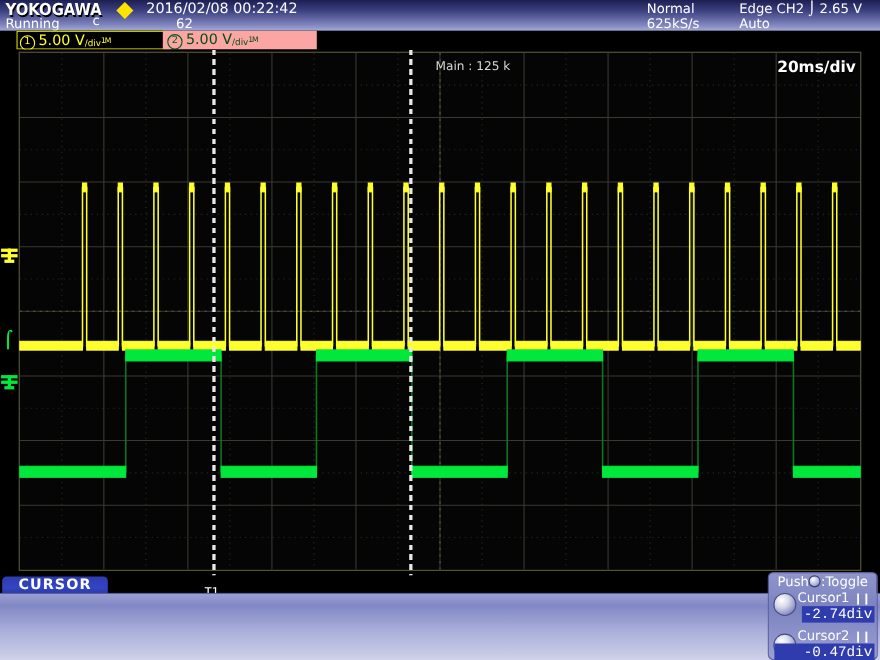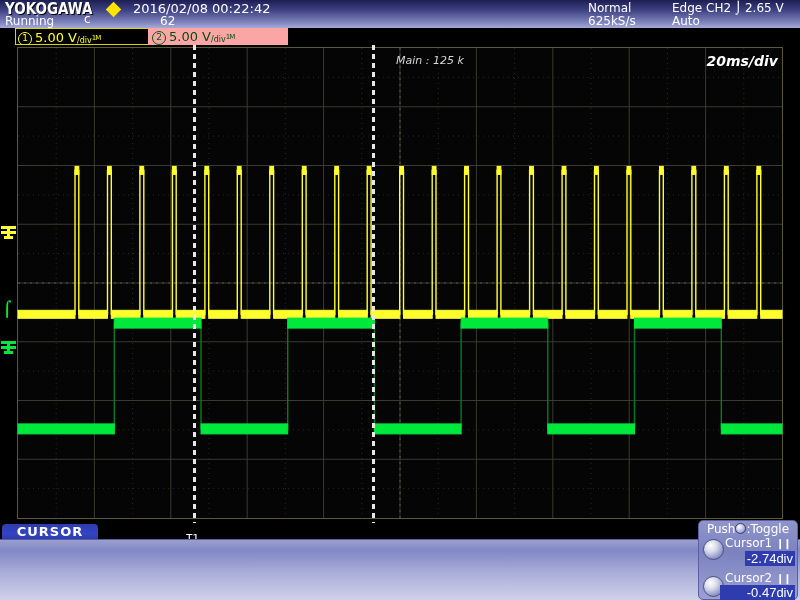--- a/index.html
+++ b/index.html
@@ -68,21 +68,20 @@
   
   #plotwrap{
     position:absolute;left:0px;top:45px;width:800px;height:478px;background:#000;
   }
   #grid{
     position:absolute;left:17px;top:2px;width:766px;height:472px;
     background:#050505;
     border:1px solid #5a5a3a;
     box-sizing:border-box;
     overflow:hidden;
-    font-style:italic;
   }
   #gridlines{
     position:absolute;left:0;top:0;width:100%;height:100%;
   }
   .maininfo{
     position:absolute;left:378px;top:6px;color:#d8d8d8;font-size:11px;
   }
   .tdiv{
     position:absolute;right:4px;top:5px;color:#ffffff;font-size:14px;
     font-weight:bold;text-shadow:1px 1px 0 #000;
@@ -151,21 +150,21 @@
   }
   .knob{
     position:absolute;left:4px;width:19px;height:19px;border-radius:50%;
     background:radial-gradient(circle at 35% 30%,#ffffff 0%,#d7dae9 35%,#9296c6 70%,#5b5f9d 100%);
     border:1px solid #4a4f8c;
   }
   .knob-name{position:absolute;left:26px;color:#ffffff;font-size:12px;white-space:nowrap;}
   .knob-val{
     position:absolute;right:2px;background:#2f3cae;color:#ffffff;
     font-size:13px;padding:0 2px;
-    font-family:Liberation Sans, sans-serif;
+    font-family:Liberation Mono, monospace;
   }
   .cur-glyph{font-size:10px;letter-spacing:-1px;}
 </style>
 </head>
 <body>
 
 <div id="header">
   <div id="brand">YOKOGAWA</div>
   <div id="brand-diamond"></div>
   <div id="runstate">Running</div>

